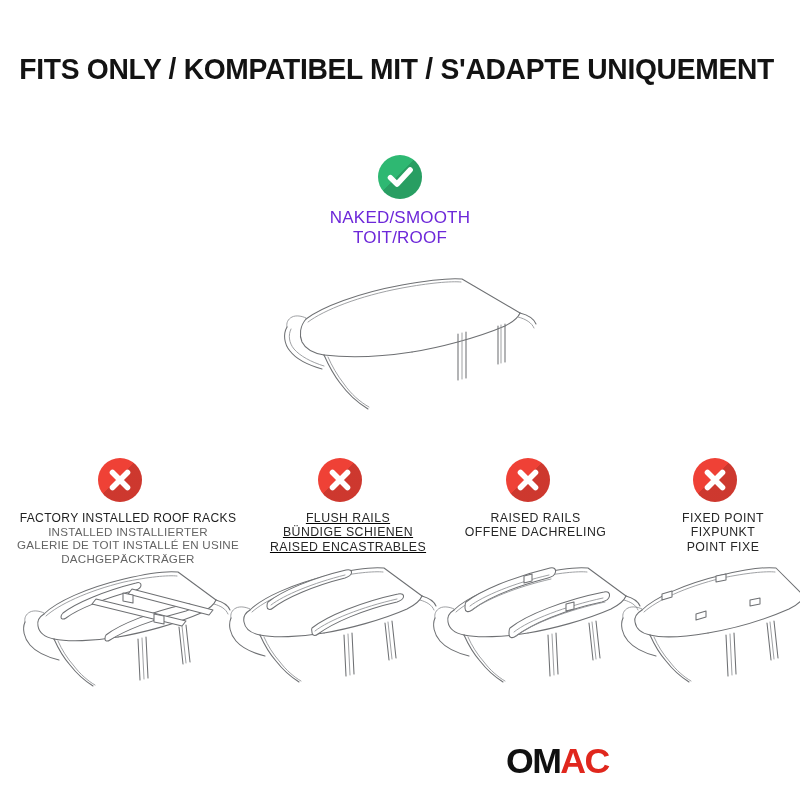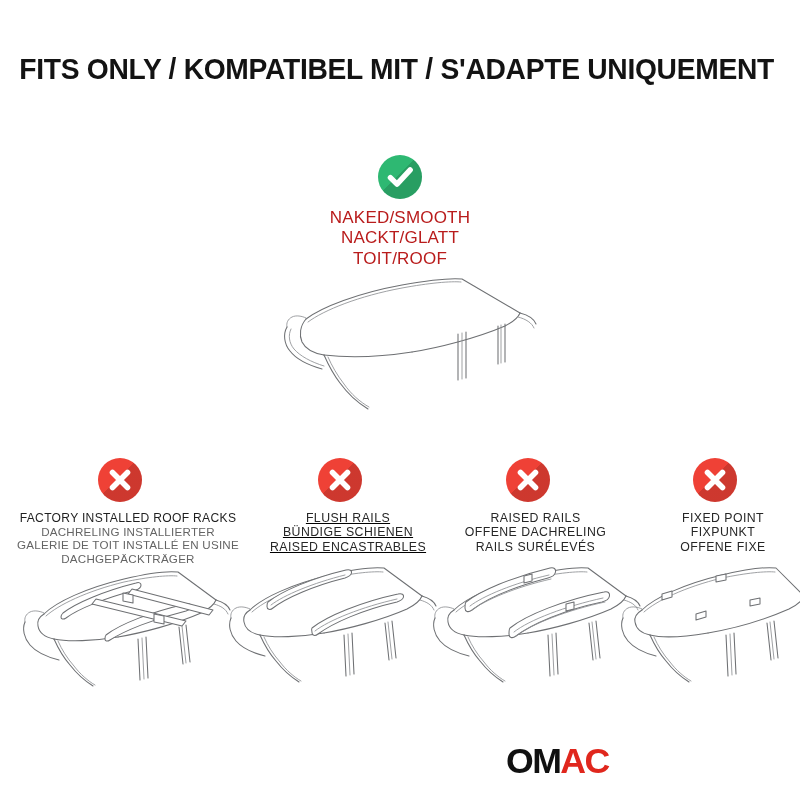--- a/index.html
+++ b/index.html
@@ -46,21 +46,21 @@
   .badge svg{position:absolute;left:0;top:0;width:44px;height:44px;}
 
   .labels{margin-top:9px;line-height:1.16;}
   .labels .ln{display:block;white-space:nowrap;}
   .labels .ln1{color:#2a2a2a;font-weight:400;}
   .labels .ln2,.labels .ln3,.labels .ln4{color:#3a3a3a;font-weight:400;}
 
   
   #opt-naked{left:260px;top:155px;width:280px;}
   #opt-naked .labels{font-size:17px;letter-spacing:0.2px;line-height:1.2;}
-  #opt-naked .labels .ln{color:#b91c1c;}
+  #opt-naked .labels .ln{color:#6d28d9;}
 
   
   .row-bottom .labels{font-size:12.3px;letter-spacing:0.45px;}
   #opt-factory{left:0px;top:458px;width:240px;}
   #opt-factory .labels{font-size:11.6px;letter-spacing:0.25px;}
   #opt-factory .labels .ln1{color:#1f1f1f;letter-spacing:0.3px;font-size:12.1px;}
   #opt-factory .labels .ln2,#opt-factory .labels .ln3,#opt-factory .labels .ln4{color:#646464;}
 
   #opt-flush{left:240px;top:458px;width:200px;text-decoration:underline;}
   #opt-raised{left:425px;top:458px;width:205px;}
@@ -105,21 +105,20 @@
 
   <div class="option" id="opt-naked">
     <div class="badge ok">
       <div class="shadow"></div>
       <svg viewBox="0 0 44 44">
         <path d="M12.4 22.6 L19.0 29.2 L32.2 14.9" fill="none" stroke="#ffffff" stroke-width="5.4" stroke-linecap="round" stroke-linejoin="round"></path>
       </svg>
     </div>
     <div class="labels">
       <span class="ln ln1">NAKED/SMOOTH</span>
-      <span class="ln ln2">NACKT/GLATT</span>
       <span class="ln ln3">TOIT/ROOF</span>
     </div>
   </div>
 
   <div class="roof" id="roof-naked">
     <svg width="300" height="145" viewBox="0 0 300 145">
       <path class="ln-s" d="M44,47 C60,35 96,21 140,13 C168,8 190,6 200,7 L258,41"></path>
       <path class="ln-s" d="M258,41 C256,46 251,50 243,54 C215,66 176,76 150,80"></path>
       <path class="ln-s" d="M150,80 C118,85 86,86 62,83"></path>
       <path class="ln-s" d="M62,83 C50,81 43,76 40,70 C37,63 38,54 44,47"></path>
@@ -142,21 +141,21 @@
 
   <div class="option row-bottom" id="opt-factory">
     <div class="badge no">
       <div class="shadow"></div>
       <svg viewBox="0 0 44 44">
         <path d="M14.5 14.5 L29.5 29.5 M29.5 14.5 L14.5 29.5" fill="none" stroke="#ffffff" stroke-width="5.6" stroke-linecap="round"></path>
       </svg>
     </div>
     <div class="labels">
       <span class="ln ln1">FACTORY INSTALLED ROOF RACKS</span>
-      <span class="ln ln2">DACHRELING INSTALLIERTER</span>
+      <span class="ln ln2">INSTALLED INSTALLIERTER</span>
       <span class="ln ln4">GALERIE DE TOIT INSTALLÉ EN USINE</span>
       <span class="ln ln3">DACHGEPÄCKTRÄGER</span>
     </div>
   </div>
 
   <div class="roof" id="roof-factory">
     <svg width="230" height="140" viewBox="0 0 230 140">
 
       <path class="ln-s" d="M38,62 C50,50 80,36 118,27 C143,21 163,19 172,20 L210,48"></path>
       <path class="ln-s" d="M210,48 C208,53 203,57 195,61 C170,72 136,81 112,85"></path>
@@ -233,21 +232,20 @@
   <div class="option row-bottom" id="opt-raised">
     <div class="badge no">
       <div class="shadow"></div>
       <svg viewBox="0 0 44 44">
         <path d="M14.5 14.5 L29.5 29.5 M29.5 14.5 L14.5 29.5" fill="none" stroke="#ffffff" stroke-width="5.6" stroke-linecap="round"></path>
       </svg>
     </div>
     <div class="labels">
       <span class="ln ln1">RAISED RAILS</span>
       <span class="ln ln2">OFFENE DACHRELING</span>
-      <span class="ln ln3">RAILS SURÉLEVÉS</span>
     </div>
   </div>
 
   <div class="roof" id="roof-raised">
     <svg width="220" height="145" viewBox="0 0 220 145">
       <path class="ln-s" d="M36,62 C48,50 78,36 116,27 C141,21 161,19 170,20 L208,48"></path>
       <path class="ln-s" d="M208,48 C206,53 201,57 193,61 C168,72 134,81 110,85"></path>
       <path class="ln-s" d="M110,85 C86,89 60,90 46,87"></path>
       <path class="ln-s" d="M46,87 C36,85 31,80 30,74 C29,69 31,65 36,62"></path>
       <path class="ln-t" d="M38,64 C50,53 79,39 116,30 C140,25 160,23 169,24"></path>
@@ -280,21 +278,21 @@
   <div class="option row-bottom" id="opt-fixed">
     <div class="badge no">
       <div class="shadow"></div>
       <svg viewBox="0 0 44 44">
         <path d="M14.5 14.5 L29.5 29.5 M29.5 14.5 L14.5 29.5" fill="none" stroke="#ffffff" stroke-width="5.6" stroke-linecap="round"></path>
       </svg>
     </div>
     <div class="labels">
       <span class="ln ln1">FIXED POINT</span>
       <span class="ln ln2">FIXPUNKT</span>
-      <span class="ln ln3">OFFENE FIXE</span>
+      <span class="ln ln3">POINT FIXE</span>
     </div>
   </div>
 
   <div class="roof" id="roof-fixed">
     <svg width="195" height="145" viewBox="0 0 195 145">
       <path class="ln-s" d="M30,62 C42,50 72,36 110,27 C135,21 155,19 164,20 L192,48"></path>
       <path class="ln-s" d="M192,48 C190,53 185,57 177,61 C152,72 120,81 96,85"></path>
       <path class="ln-s" d="M96,85 C72,89 50,90 38,87"></path>
       <path class="ln-s" d="M38,87 C28,85 24,80 23,74 C22,69 25,65 30,62"></path>
       <path class="ln-t" d="M32,64 C44,53 73,39 110,30 C134,25 154,23 163,24"></path>

